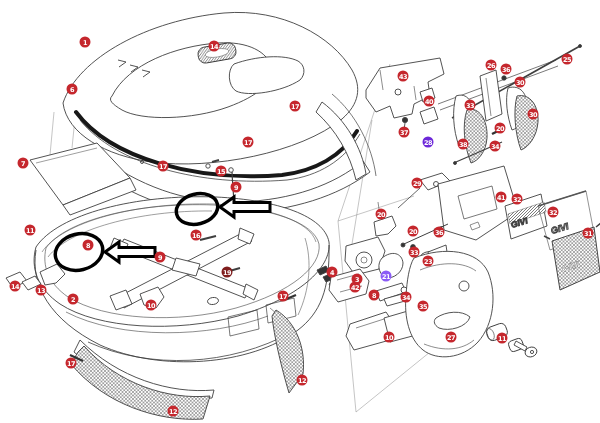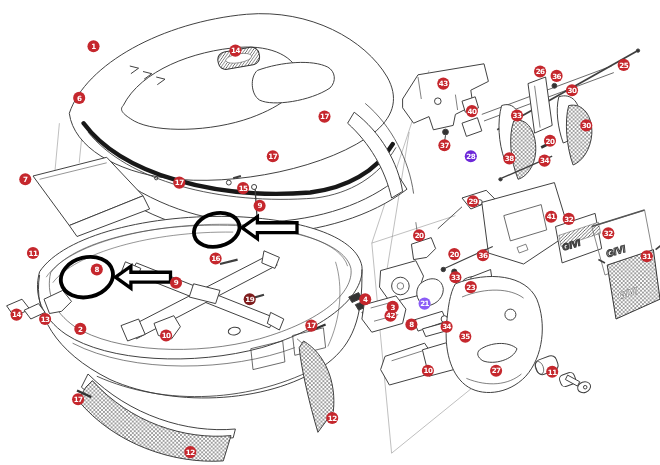--- a/index.html
+++ b/index.html
@@ -254,21 +254,21 @@
       <div class="badge" style="left: 404px; top: 132px; background: rgb(197, 39, 45); color: rgb(255, 255, 255);">37</div>
       <div class="badge" style="left: 491px; top: 65px; background: rgb(197, 39, 45); color: rgb(255, 255, 255);">26</div>
       <div class="badge" style="left: 506px; top: 69px; background: rgb(197, 39, 45); color: rgb(255, 255, 255);">36</div>
       <div class="badge" style="left: 520px; top: 82px; background: rgb(197, 39, 45); color: rgb(255, 255, 255);">30</div>
       <div class="badge" style="left: 533px; top: 114px; background: rgb(197, 39, 45); color: rgb(255, 255, 255);">30</div>
       <div class="badge" style="left: 567px; top: 59px; background: rgb(197, 39, 45); color: rgb(255, 255, 255);">25</div>
       <div class="badge" style="left: 470px; top: 105px; background: rgb(197, 39, 45); color: rgb(255, 255, 255);">33</div>
       <div class="badge" style="left: 463px; top: 144px; background: rgb(197, 39, 45); color: rgb(255, 255, 255);">38</div>
       <div class="badge" style="left: 500px; top: 128px; background: rgb(197, 39, 45); color: rgb(255, 255, 255);">20</div>
       <div class="badge" style="left: 495px; top: 146px; background: rgb(197, 39, 45); color: rgb(255, 255, 255);">34</div>
-      <div class="badge" style="left: 430px; top: 183px; background: rgb(197, 39, 45); color: rgb(255, 255, 255);">29</div>
+      <div class="badge" style="left: 417px; top: 183px; background: rgb(197, 39, 45); color: rgb(255, 255, 255);">29</div>
       <div class="badge" style="left: 501px; top: 197px; background: rgb(197, 39, 45); color: rgb(255, 255, 255);">41</div>
       <div class="badge" style="left: 517px; top: 199px; background: rgb(197, 39, 45); color: rgb(255, 255, 255);">32</div>
       <div class="badge" style="left: 553px; top: 212px; background: rgb(197, 39, 45); color: rgb(255, 255, 255);">32</div>
       <div class="badge" style="left: 588px; top: 233px; background: rgb(197, 39, 45); color: rgb(255, 255, 255);">31</div>
       <div class="badge" style="left: 381px; top: 214px; background: rgb(197, 39, 45); color: rgb(255, 255, 255);">20</div>
       <div class="badge" style="left: 413px; top: 231px; background: rgb(197, 39, 45); color: rgb(255, 255, 255);">20</div>
       <div class="badge" style="left: 439px; top: 232px; background: rgb(197, 39, 45); color: rgb(255, 255, 255);">36</div>
       <div class="badge" style="left: 355px; top: 252px; background: rgb(197, 39, 45); color: rgb(255, 255, 255); margin-top: 35px;">42</div>
       <div class="badge" style="left: 414px; top: 252px; background: rgb(197, 39, 45); color: rgb(255, 255, 255);">33</div>
       <div class="badge" style="left: 428px; top: 261px; background: rgb(197, 39, 45); color: rgb(255, 255, 255);">23</div>

